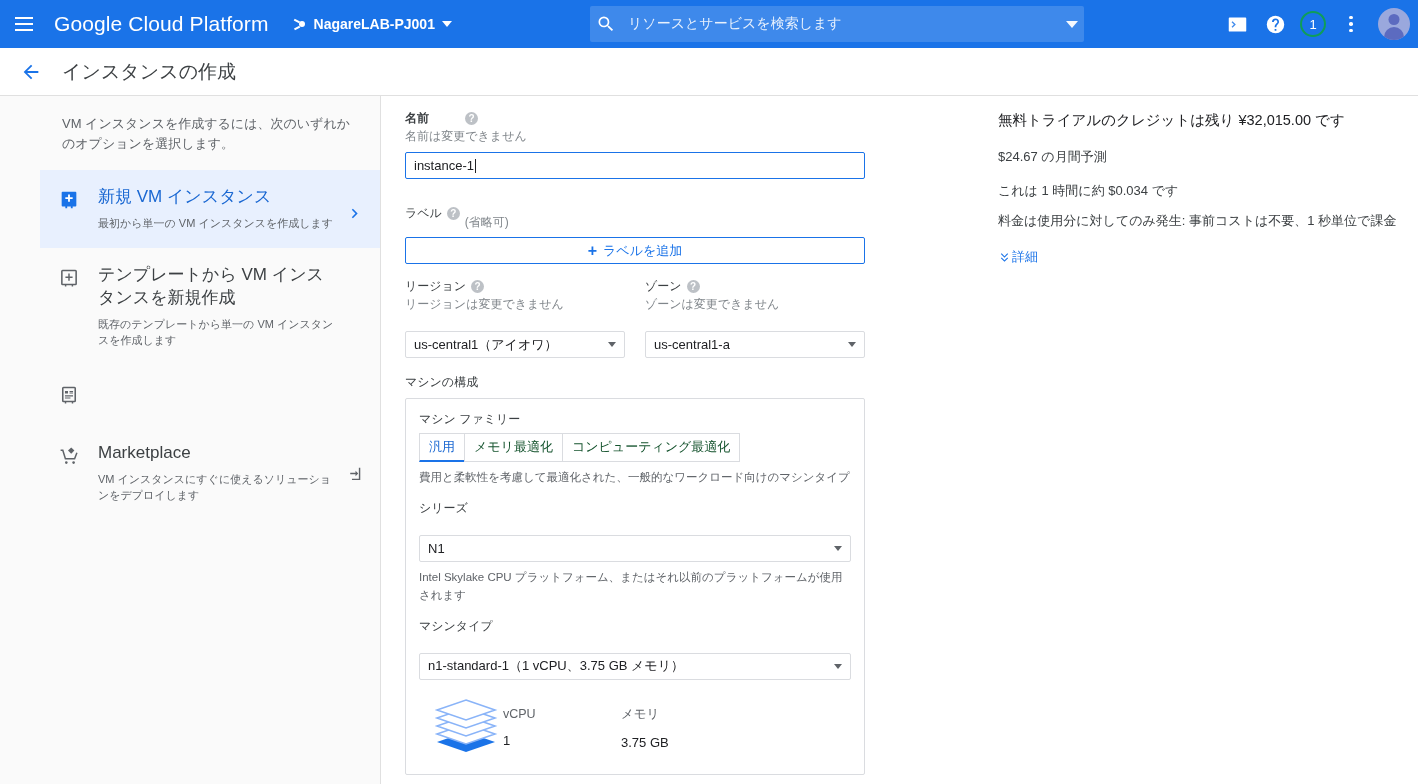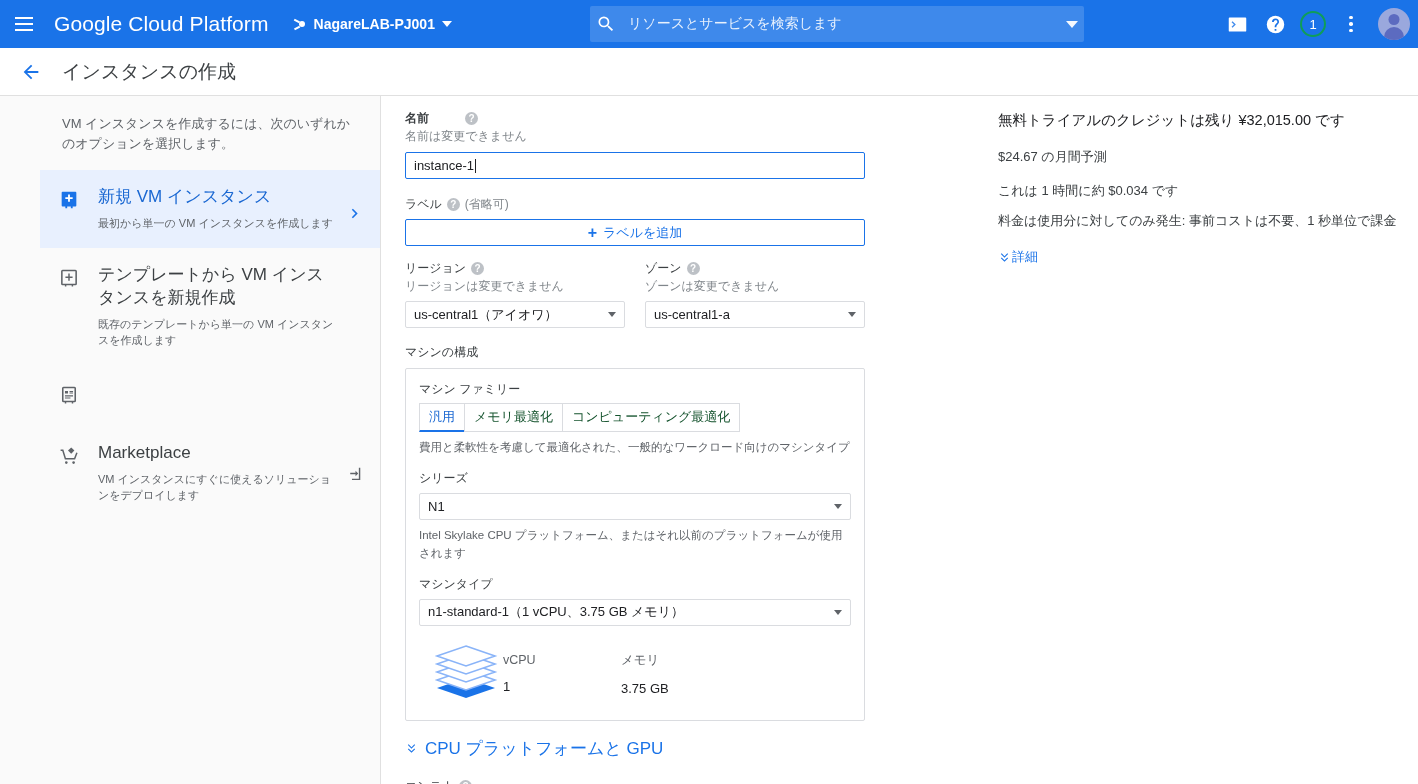--- a/index.html
+++ b/index.html
@@ -165,21 +165,21 @@
   .addbtn {
     height: 27px; border: 1px solid #1a73e8; border-radius: 2px;
     margin-top: 6px; display:flex; align-items:center; justify-content:center;
     gap: 6px; color: #1a73e8; font-size: 13px; cursor:pointer; background:#fff;
   }
   .plus-glyph { font-size: 16px; font-weight: bold; line-height: 1; }
   .row2 { display: flex; gap: 20px; margin-top: 14px; }
   .col { flex: 1; }
   .select {
     height: 27px; border: 1px solid #dadce0; border-radius: 2px;
-    margin-top: 6px; display: flex; align-items: center; justify-content: space-between;
+    margin-top: 18px; display: flex; align-items: center; justify-content: space-between;
     padding: 0 8px; font-size: 13px; color: #202124; background: #fff; cursor: pointer;
   }
   .sel-caret {
     width:0;height:0;border-left:4px solid transparent;border-right:4px solid transparent;
     border-top:5px solid #5f6368;
   }
   .section-label { font-size: 12px; color: #3c4043; margin-top: 16px; }
   .card {
     border: 1px solid #dadce0; border-radius: 2px;
     margin-top: 7px; padding: 12px 13px 14px 13px;
@@ -362,21 +362,21 @@
       </div>
       <div class="fld-sub">名前は変更できません</div>
       <div class="txtinput">
         <span>instance-1</span>
           <span class="caretbar"></span>
       </div>
 
       <div class="fld-label" style="margin-top:17px;">
         <span>ラベル</span>
         <span class="help-ico">?</span>
-        <span style="color:#80868b;">(省略可)</span>
+        <span style="color:#80868b;margin-top:18px;">(省略可)</span>
       </div>
       <div class="addbtn">
         <span class="plus-glyph">+</span>
         <span>ラベルを追加</span>
       </div>
 
       <div class="row2">
         <div class="col">
           <div class="fld-label">
             <span>リージョン</span>

